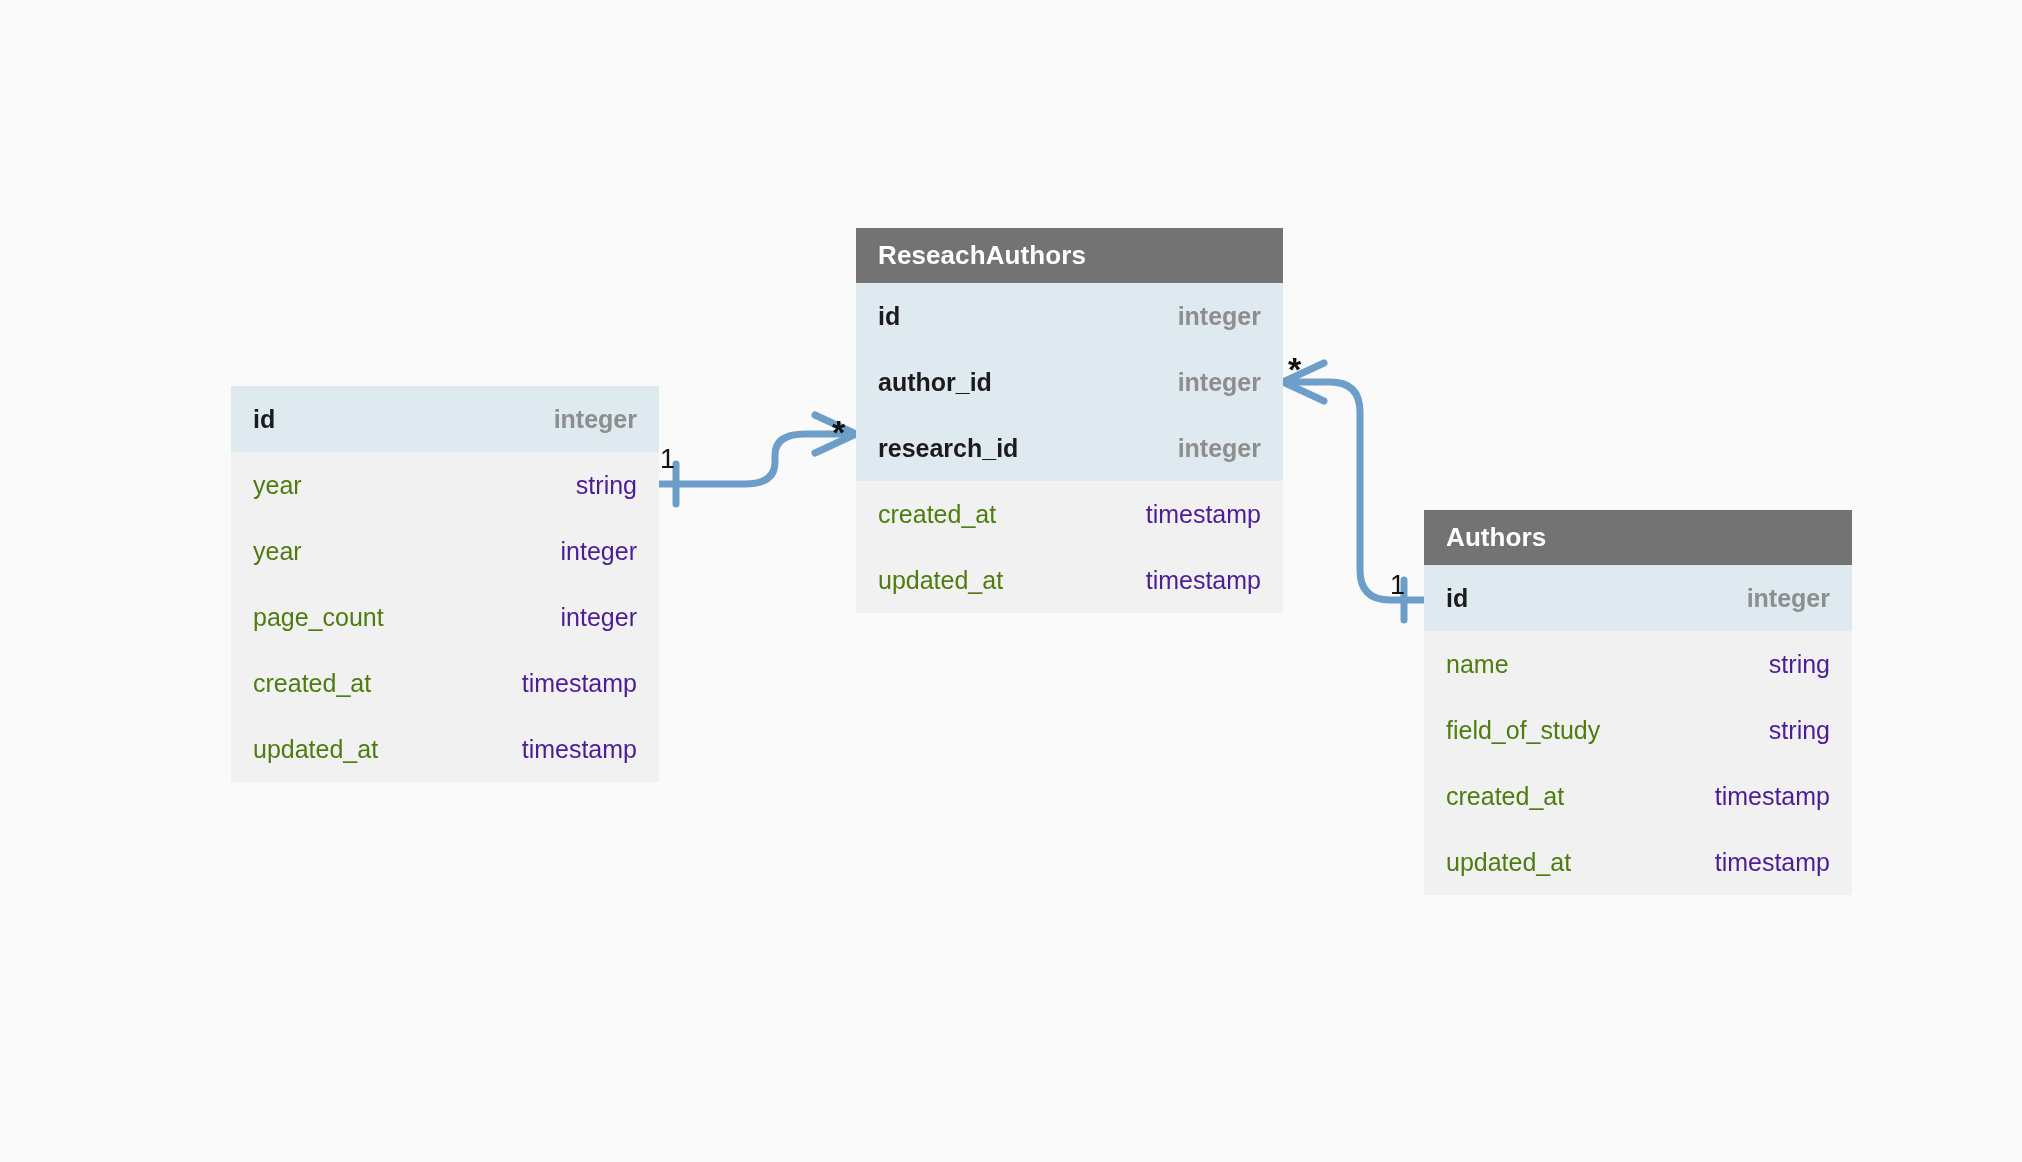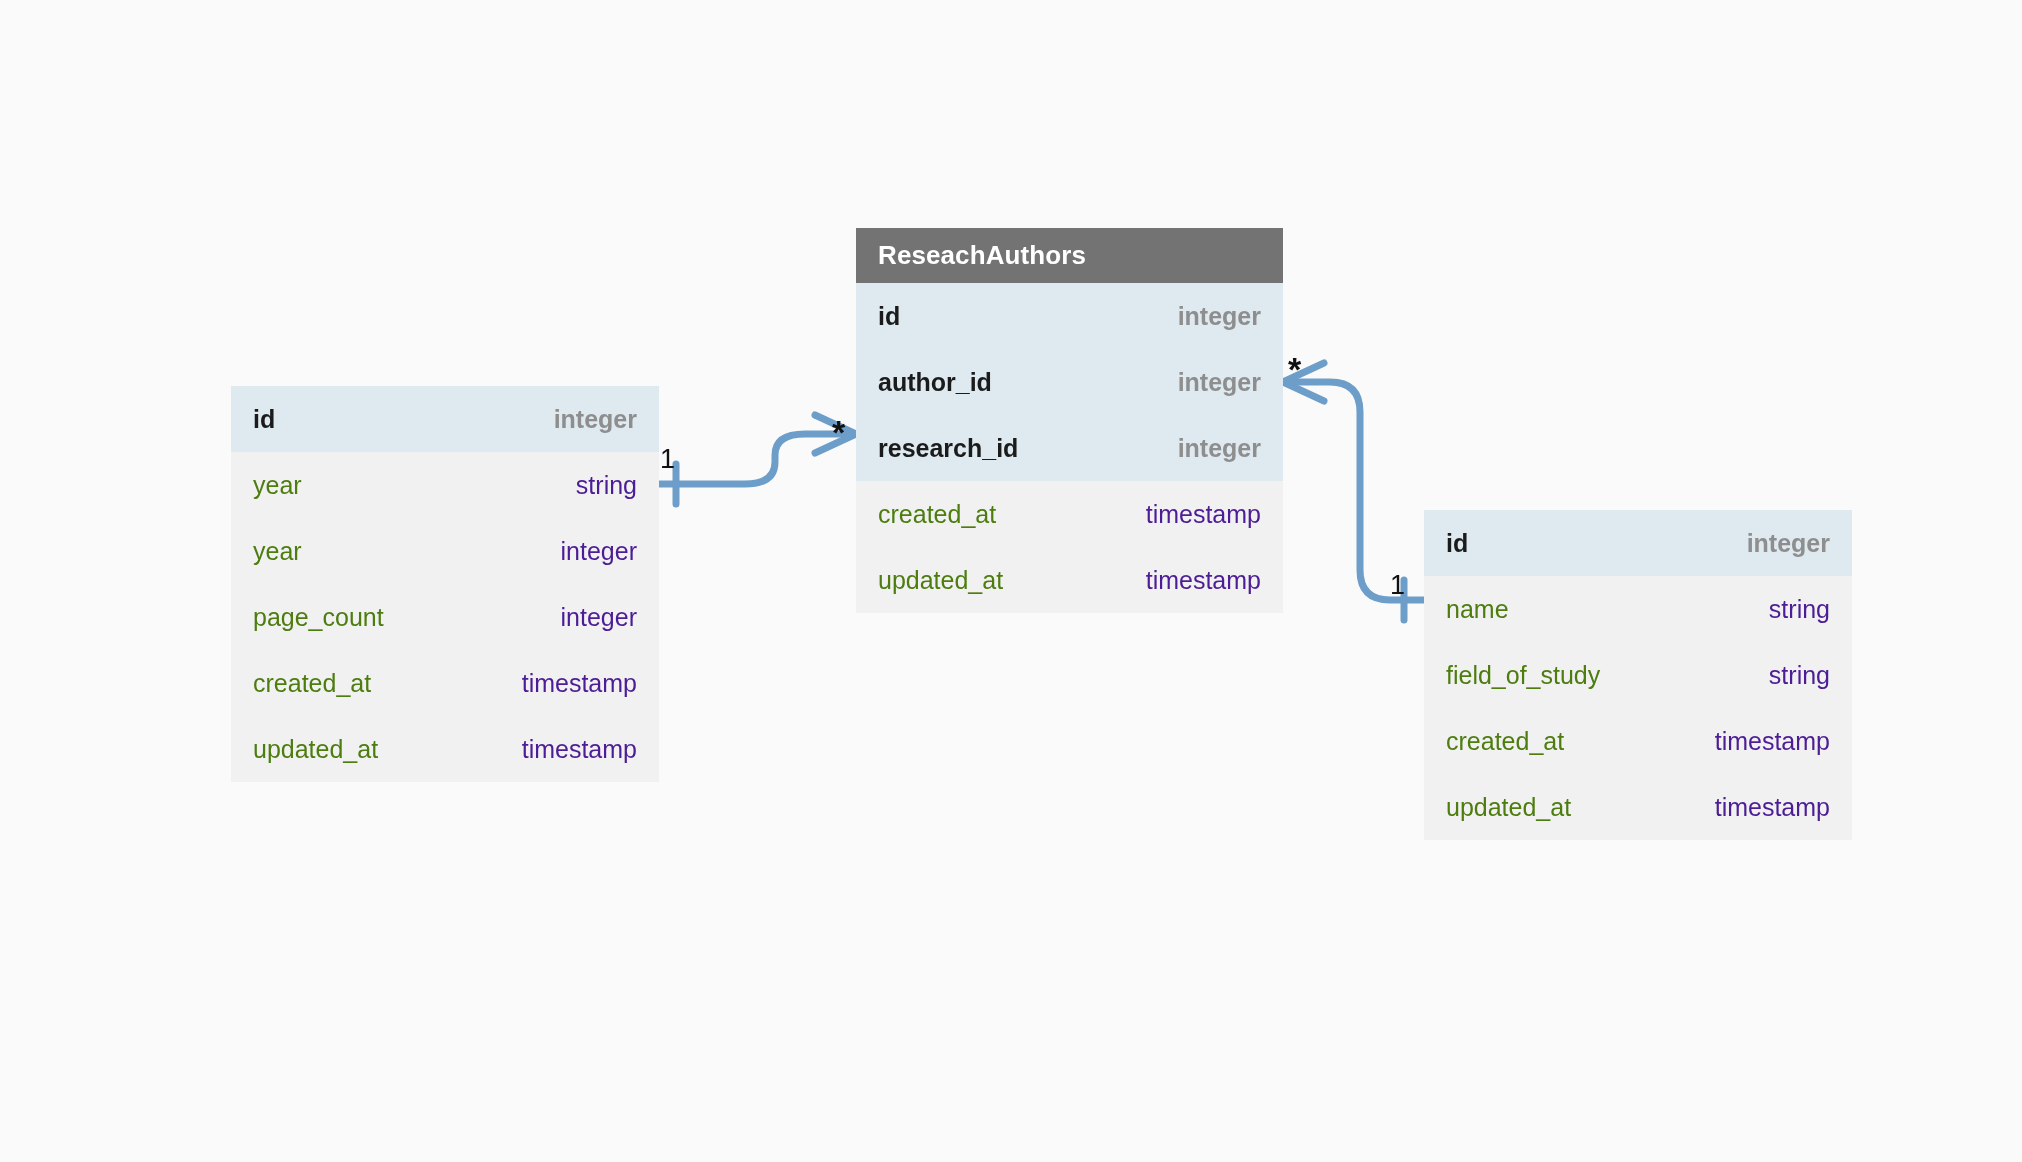--- a/index.html
+++ b/index.html
@@ -187,20 +187,21 @@
       <span class="field-name">created_at</span>
       <span class="field-type">timestamp</span>
     </div>
     <div class="field-row">
       <span class="field-name">updated_at</span>
       <span class="field-type">timestamp</span>
     </div>
   </div>
 
   <div class="entity" id="entity-authors">
+    <div class="entity-header">Authors</div>
 
     <div class="field-row pk">
       <span class="field-name">id</span>
       <span class="field-type">integer</span>
     </div>
     <div class="field-row">
       <span class="field-name">name</span>
       <span class="field-type">string</span>
     </div>
     <div class="field-row">

